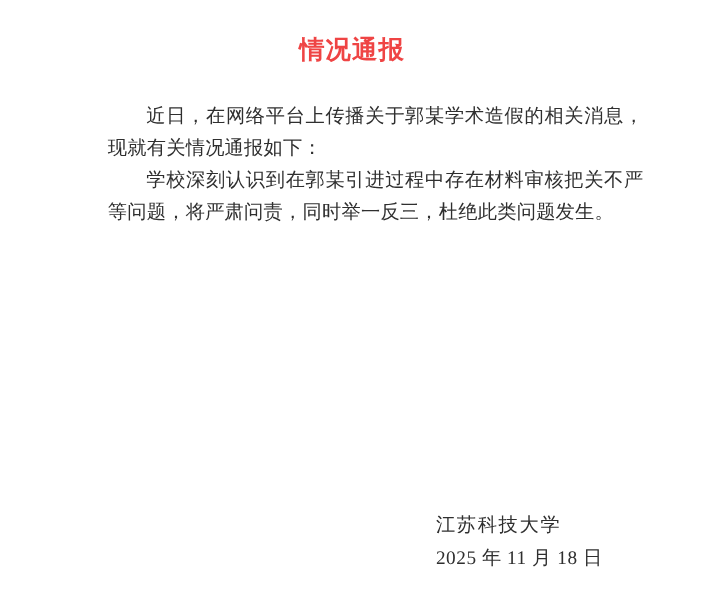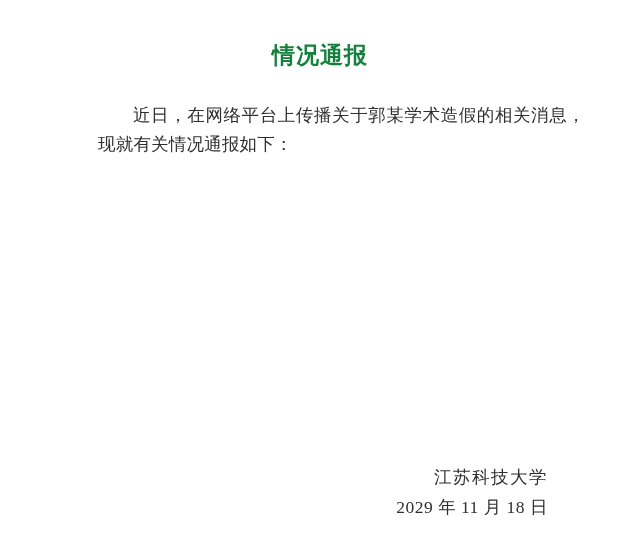--- a/index.html
+++ b/index.html
@@ -15,48 +15,48 @@
   }
   .page {
     position: relative;
     width: 640px;
     height: 538px;
     background: #ffffff;
     box-sizing: border-box;
   }
   .doc-title {
     margin: 0;
-    padding-top: 42px;
+    padding-top: 32px;
     text-align: center;
     font-family: "Liberation Sans", "DejaVu Sans", sans-serif;
     font-weight: 700;
     font-size: 23px;
     line-height: 26px;
-    color: #15803d;
+    color: #ef4444;
     letter-spacing: 1px;
   }
   .doc-body {
     margin-top: 33px;
     padding-left: 98px;
     padding-right: 55px;
     color: #2f2f2f;
   }
   .doc-body p {
     margin: 0;
     font-size: 17.5px;
     line-height: 29px;
     text-align: justify;
     text-indent: 2em;
     letter-spacing: 0.2px;
   }
   .signature-block {
     position: absolute;
     top: 462px;
     right: 92px;
-    text-align: right;
+    text-align: left;
     color: #2f2f2f;
   }
   .signature-org {
     font-size: 17.5px;
     line-height: 30px;
     letter-spacing: 1.5px;
   }
   .signature-date {
     font-size: 17.5px;
     line-height: 30px;
@@ -65,20 +65,21 @@
 </style>
 </head>
 <body>
 
 <div class="page">
 
   <h1 class="doc-title">情况通报</h1>
 
   <div class="doc-body">
     <p>近日，在网络平台上传播关于郭某学术造假的相关消息，现就有关情况通报如下：</p>
+    <p>学校深刻认识到在郭某引进过程中存在材料审核把关不严等问题，将严肃问责，同时举一反三，杜绝此类问题发生。</p>
   </div>
 
   <div class="signature-block">
     <div class="signature-org">江苏科技大学</div>
-    <div class="signature-date">2029 年 11 月 18 日</div>
+    <div class="signature-date">2025 年 11 月 18 日</div>
   </div>
 
 </div>
 
 </body></html>

